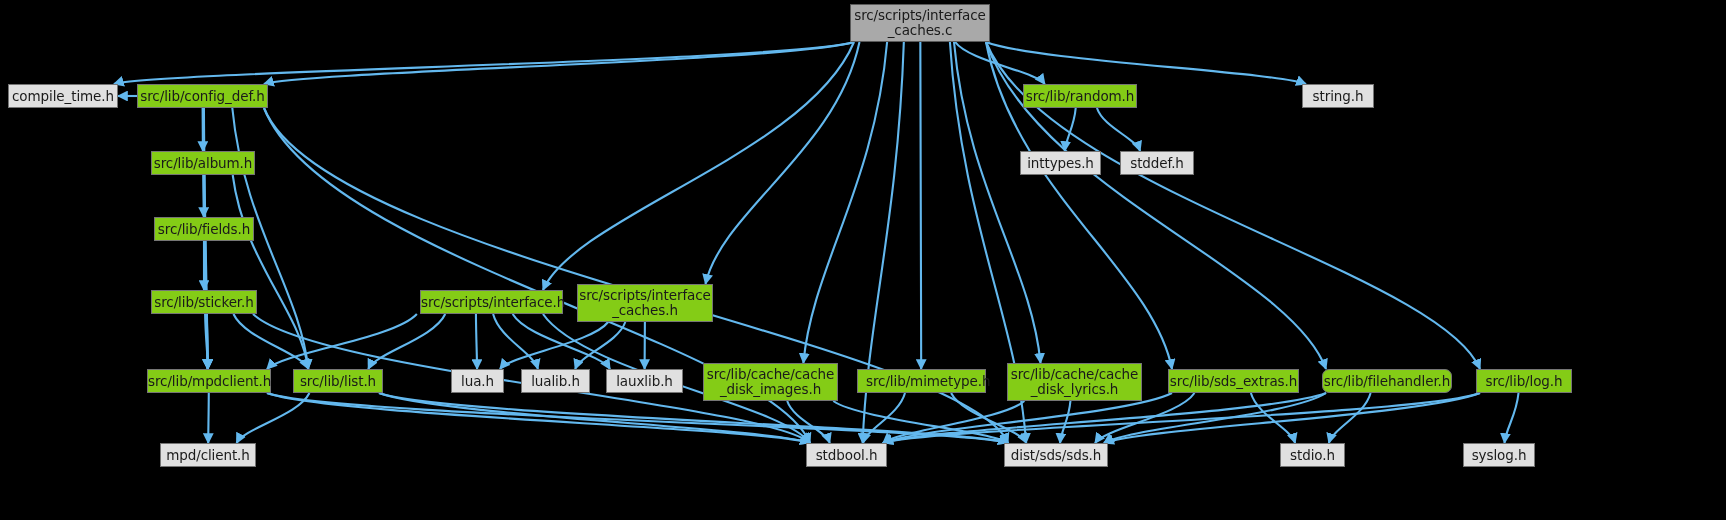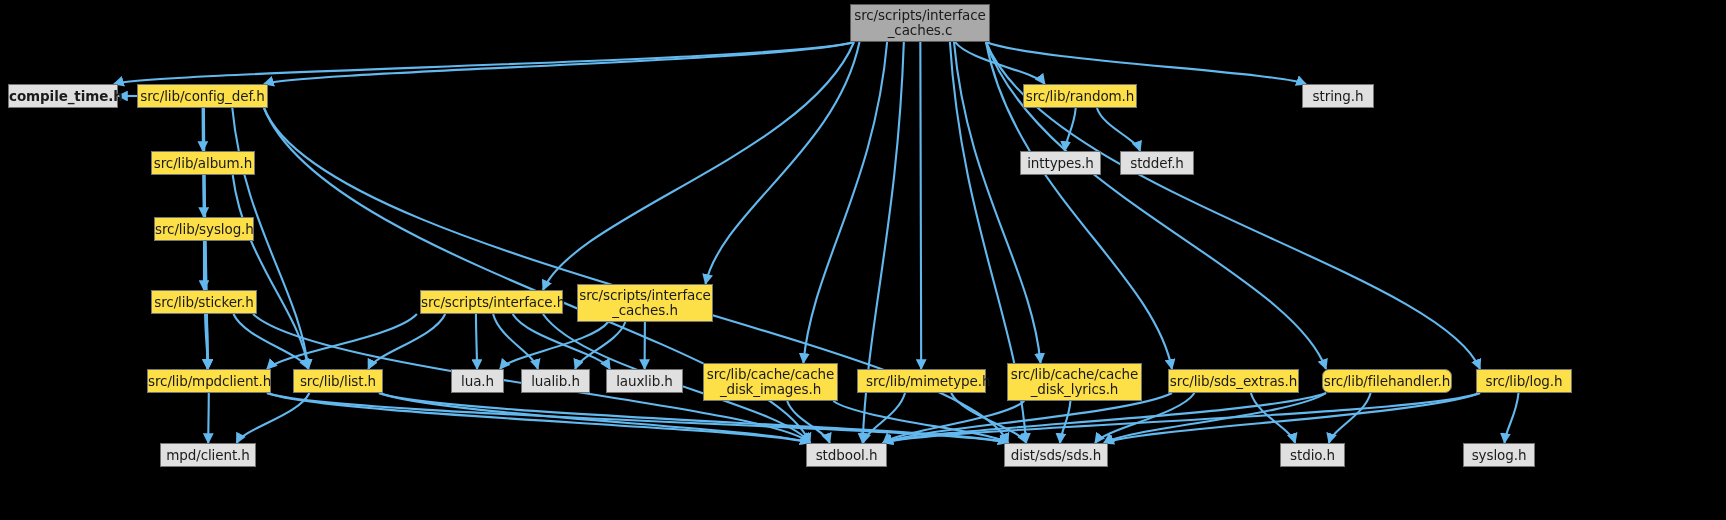--- a/index.html
+++ b/index.html
@@ -8,21 +8,21 @@
     width:1726px;height:520px;
     background:#000000;
     overflow:hidden;
     font-family:"DejaVu Sans","Liberation Sans",sans-serif;
   }
   #edges{position:absolute;left:0;top:0;width:1726px;height:520px;}
   .node{
     position:absolute;
     box-sizing:border-box;
     border:1px solid #757575;
-    background:#fde047;
+    background:#84cc16;
     color:#1a1a1a;
     font-size:13.5px;
     line-height:15px;
     display:flex;
     align-items:center;
     justify-content:center;
     text-align:center;
     white-space:pre-line;
     letter-spacing:-0.1px;
   }
@@ -99,28 +99,28 @@
         <path d="M 1326 393 C 1292.7 415.5, 1127.31 428, 1104 443" marker-end="url(#arrow)"></path>
         <path d="M 1370.61 393 C 1364.3519999999999 415.5, 1333.2706 428, 1328.89 443" marker-end="url(#arrow)"></path>
         <path d="M 1480 393 C 1420 415.5, 925 428, 883 443" marker-end="url(#arrow)"></path>
         <path d="M 1480 393 C 1423.6 415.5, 1143.48 428, 1104 443" marker-end="url(#arrow)"></path>
         <path d="M 1518.5 393 C 1516.4 415.5, 1505.97 428, 1504.5 443" marker-end="url(#arrow)"></path>
       </g>
   </svg>
   <div id="nodes">
       <div class="node root" style="left: 850px; top: 4px; width: 140px; height: 38px;"><span class="node-label">src/scripts/interface
 _caches.c</span></div>
-      <div class="node sys" style="left: 8px; top: 84px; width: 110px; height: 24px; font-weight: bold;"><span class="node-label">compile_time.h</span></div>
+      <div class="node sys" style="left: 8px; top: 84px; width: 110px; height: 24px;"><span class="node-label">compile_time.h</span></div>
       <div class="node" style="left: 137px; top: 84px; width: 131px; height: 24px;"><span class="node-label">src/lib/config_def.h</span></div>
       <div class="node" style="left: 1023px; top: 84px; width: 114px; height: 24px;"><span class="node-label">src/lib/random.h</span></div>
       <div class="node sys" style="left: 1302px; top: 84px; width: 72px; height: 24px; justify-content: center;"><span class="node-label">string.h</span></div>
       <div class="node" style="left: 151px; top: 151px; width: 104px; height: 24px;"><span class="node-label">src/lib/album.h</span></div>
       <div class="node sys" style="left: 1020px; top: 151px; width: 81px; height: 24px;"><span class="node-label">inttypes.h</span></div>
       <div class="node sys" style="left: 1120px; top: 151px; width: 74px; height: 24px;"><span class="node-label">stddef.h</span></div>
-      <div class="node" style="left: 154px; top: 217px; width: 100px; height: 24px;"><span class="node-label">src/lib/syslog.h</span></div>
+      <div class="node" style="left: 154px; top: 217px; width: 100px; height: 24px;"><span class="node-label">src/lib/fields.h</span></div>
       <div class="node" style="left: 151px; top: 290px; width: 106px; height: 24px; justify-content: flex-end;"><span class="node-label">src/lib/sticker.h</span></div>
       <div class="node" style="left: 420px; top: 290px; width: 143px; height: 24px;"><span class="node-label">src/scripts/interface.h</span></div>
       <div class="node" style="left: 577px; top: 284px; width: 136px; height: 38px;"><span class="node-label">src/scripts/interface
 _caches.h</span></div>
       <div class="node" style="left: 147px; top: 369px; width: 124px; height: 24px;"><span class="node-label">src/lib/mpdclient.h</span></div>
       <div class="node" style="left: 293px; top: 369px; width: 90px; height: 24px;"><span class="node-label">src/lib/list.h</span></div>
       <div class="node sys" style="left: 451px; top: 369px; width: 53px; height: 24px;"><span class="node-label">lua.h</span></div>
       <div class="node sys" style="left: 521px; top: 369px; width: 69px; height: 24px;"><span class="node-label">lualib.h</span></div>
       <div class="node sys" style="left: 606px; top: 369px; width: 77px; height: 24px;"><span class="node-label">lauxlib.h</span></div>
       <div class="node" style="left: 703px; top: 363px; width: 135px; height: 38px;"><span class="node-label">src/lib/cache/cache

